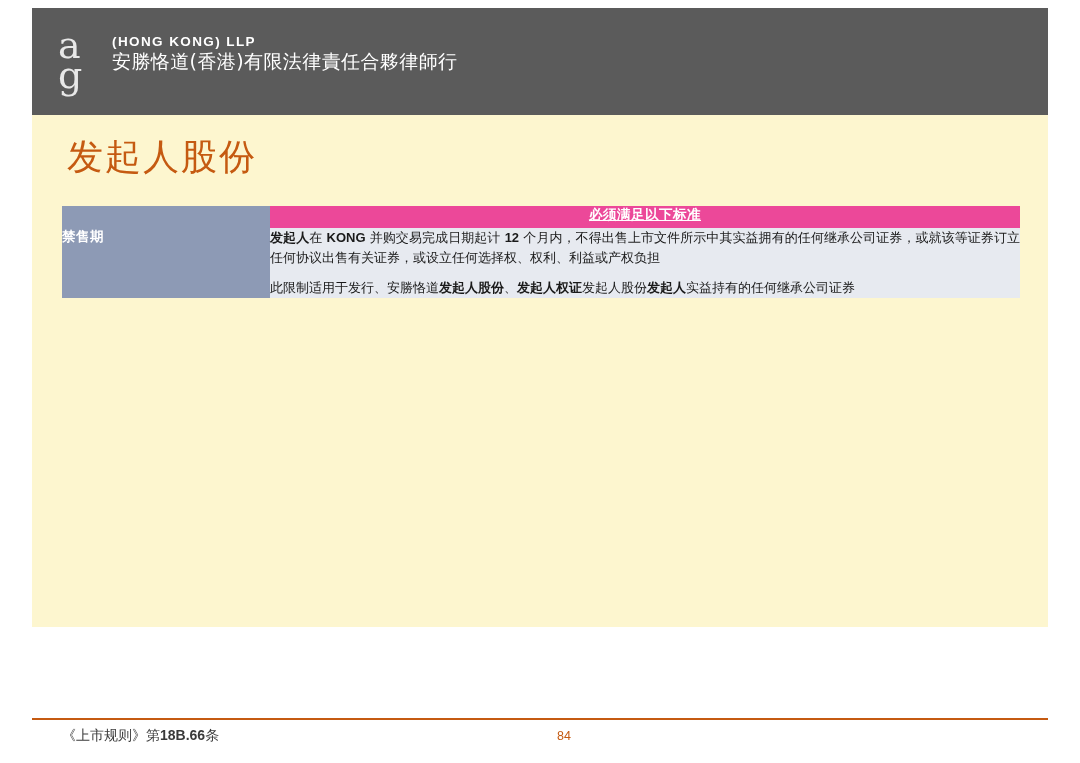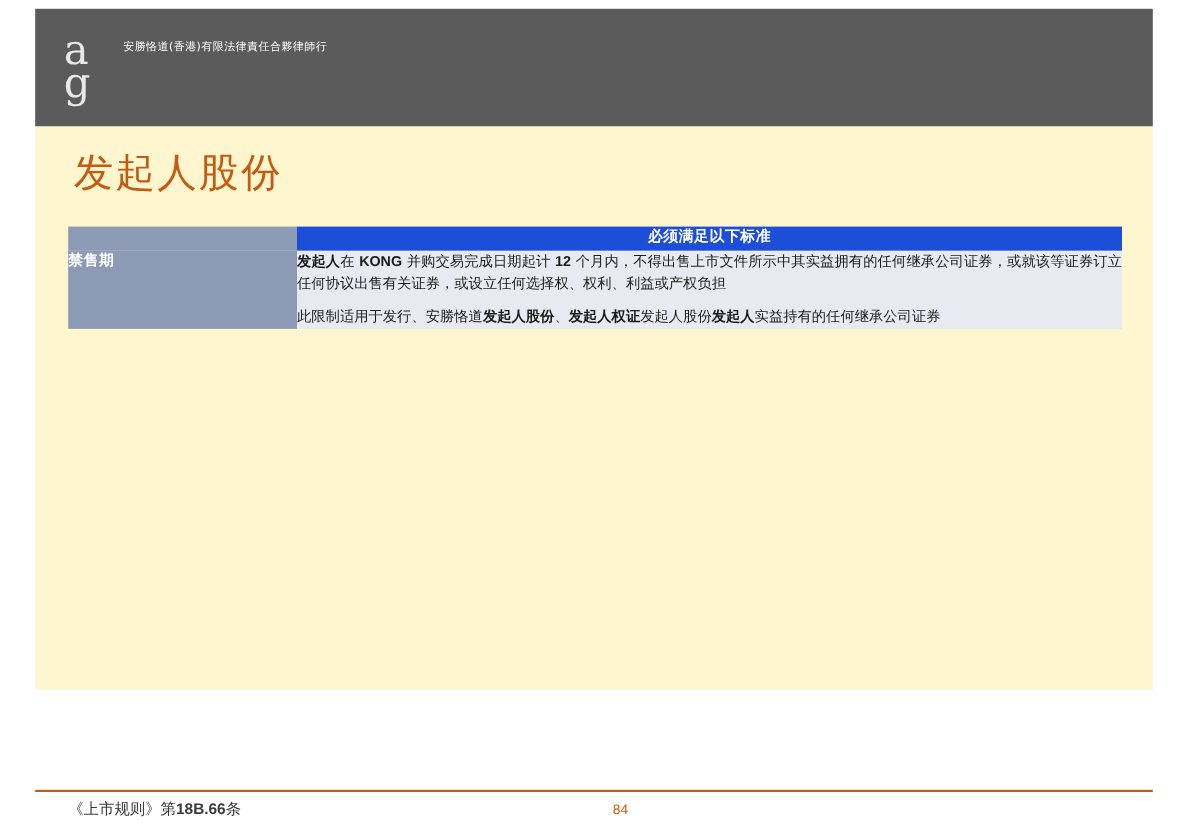--- a/index.html
+++ b/index.html
@@ -63,21 +63,21 @@
   }
   .logo-line2 {
     color: #ffffff;
     font-size: 13.5px;
     font-weight: bold;
     letter-spacing: 1.4px;
     line-height: 18px;
   }
   .logo-line3 {
     color: #ffffff;
-    font-size: 10px;
+    font-size: 19px;
     line-height: 20px;
     font-family: "DejaVu Sans", sans-serif;
     letter-spacing: 0.4px;
   }
   
   .body-panel {
     position: absolute;
     left: 32px;
     top: 115px;
     width: 1016px;
@@ -105,28 +105,29 @@
   .tbl td, .tbl th {
     vertical-align: top;
     padding: 0;
   }
   .hdr-left {
     width: 208px;
     background: #8d9ab5;
     height: 22px;
   }
   .hdr-right {
-    background: #1d4ed8;
+    background: #ec4899;
     color: #ffffff;
     text-align: center;
     font-family: "DejaVu Serif", serif;
     font-size: 13.5px;
     font-weight: bold;
     padding: 3px 0 4px 0;
     letter-spacing: 0.5px;
+    text-decoration: underline;
   }
   .row-label {
     background: #8d9ab5;
     color: #ffffff;
     font-family: "DejaVu Serif", serif;
     font-weight: bold;
     font-size: 13.5px;
     padding: 9px 0 0 10px;
     letter-spacing: 0.5px;
     margin-top: 11px;
@@ -183,20 +184,21 @@
 
 <div class="slide">
 
   <div class="header">
     <div class="logo-block">
       <div class="logo-mark">
         <span class="gl a">a</span>
         <span class="gl g">g</span>
       </div>
       <div class="logo-text">
+        <div class="logo-line2">(HONG KONG) LLP</div>
         <div class="logo-line3">安勝恪道(香港)有限法律責任合夥律師行</div>
       </div>
     </div>
   </div>
 
   <div class="body-panel">
     <div class="slide-title">发起人股份</div>
 
     <table class="tbl">
       <tbody>

